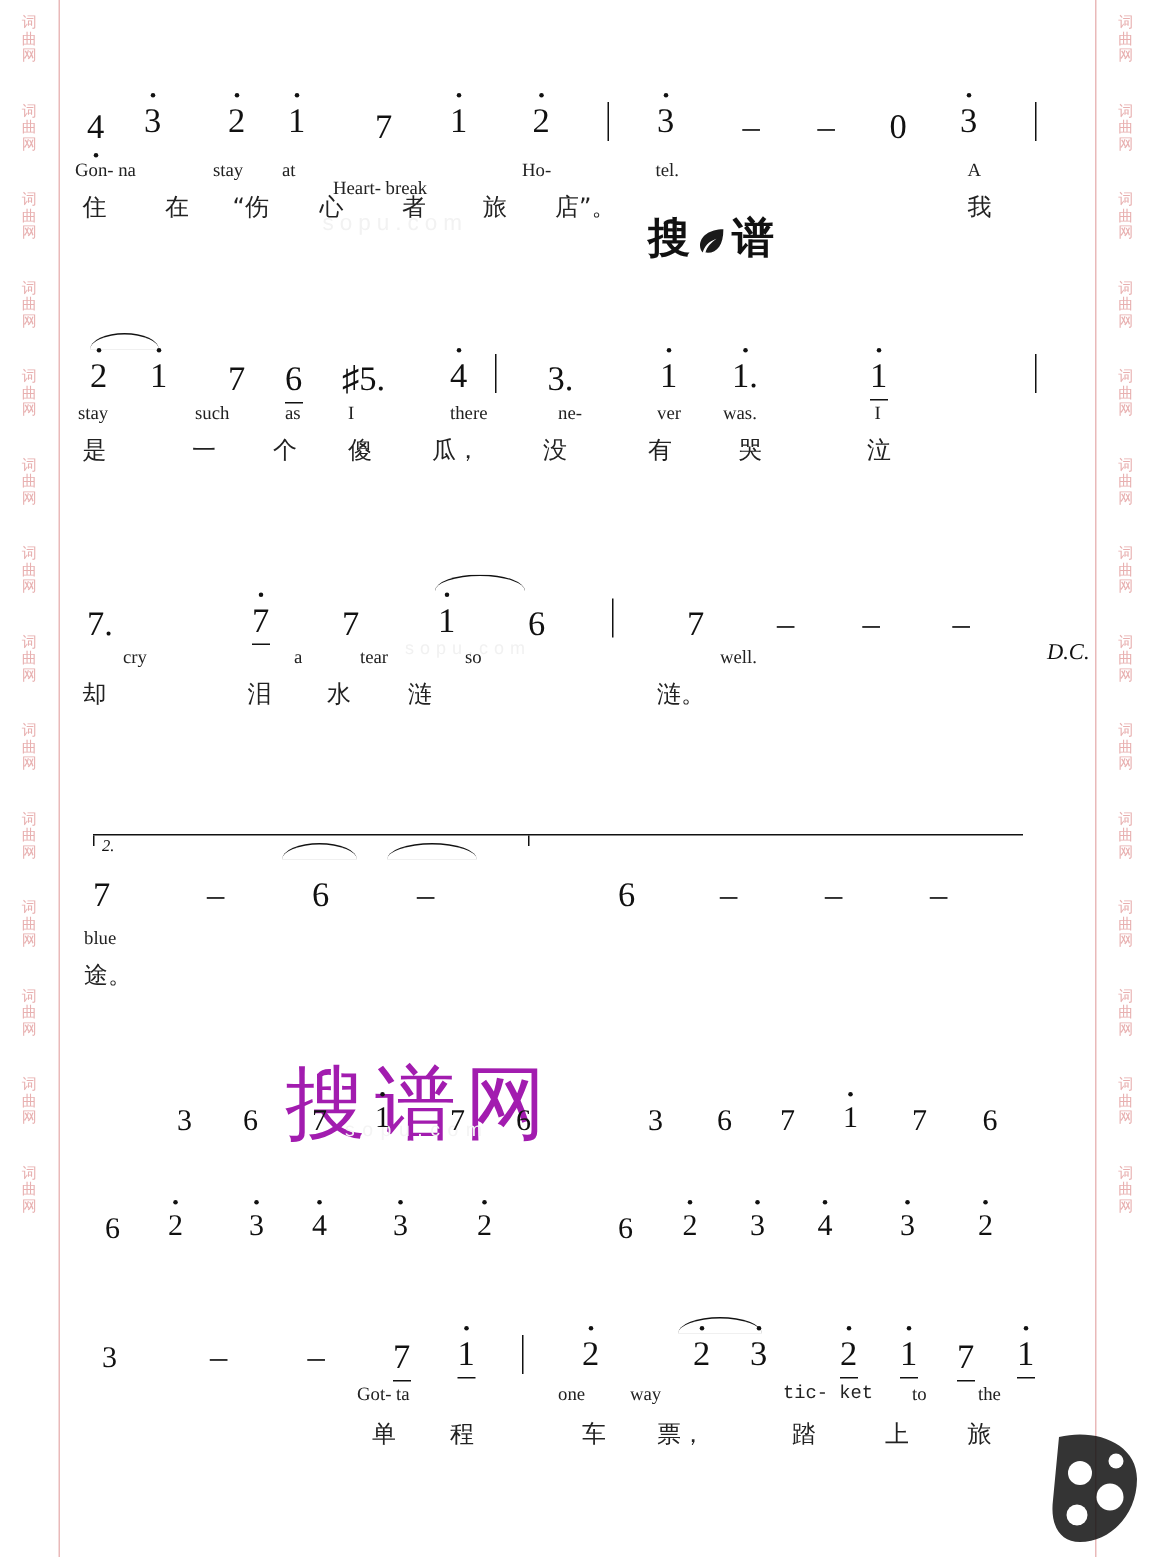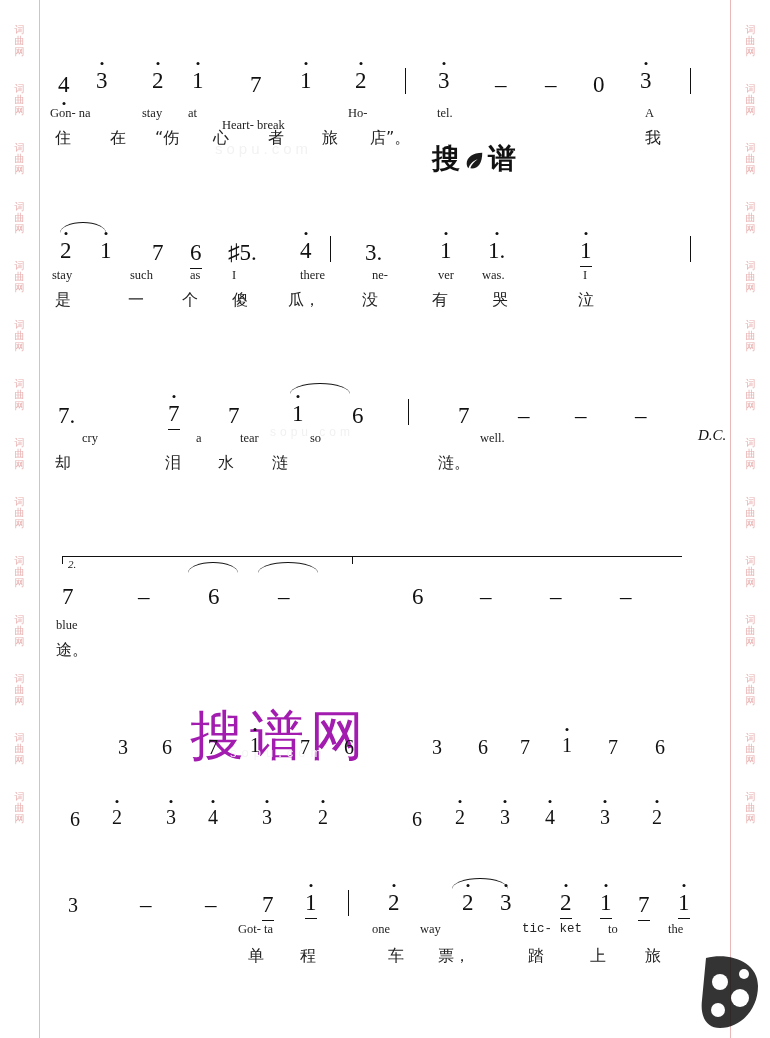--- a/index.html
+++ b/index.html
@@ -10,21 +10,21 @@
     color:#1a1a1a;
     position:relative;
     overflow:hidden;
   }
   .page{position:absolute;inset:0;}
 
   
   .wm-strip{
     position:absolute;top:0;bottom:0;width:40px;
     display:flex;flex-direction:column;justify-content:flex-start;
-    align-items:center;gap:26px;padding-top:24px;
+    align-items:center;gap:26px;padding-top:10px;
     box-sizing:border-box;
   }
   .wm-strip.left{left:0;border-right:1px solid #e9b9b9;}
   .wm-strip.right{right:0;border-left:1px solid #e9b9b9;}
   .wm-item{
     font-family:"DejaVu Sans", sans-serif;
     font-size:10px;line-height:11px;color:#e8b0b0;
     text-align:center;width:14px;letter-spacing:0;
   }
 
@@ -369,21 +369,21 @@
       <span class="nt underline1" style="left:638px;top:14px;">7</span>
       <span class="nt dot-up underline1" style="left:678px;top:12px;">1</span>
       <span class="barline" style="left:348px;top:12px;"></span>
     </div>
     <div style="position:relative;height:24px;">
       <span class="lyric" style="left:238px;top:0;">Got- ta</span>
       <span class="lyric" style="left:372px;top:0;">one</span>
       <span class="lyric" style="left:420px;top:0;">way</span>
       <span class="lyric" style="left:522px;top:0;font-family:Liberation Mono, monospace;">tic- ket</span>
       <span class="lyric" style="left:608px;top:0;">to</span>
-      <span class="lyric" style="left:668px;top:0;">the</span>
+      <span class="lyric" style="left:652px;top:0;">the</span>
     </div>
     <div style="position:relative;height:28px;">
       <span class="lyric cn" style="left:248px;top:0;">单</span>
       <span class="lyric cn" style="left:300px;top:0;">程</span>
       <span class="lyric cn" style="left:388px;top:0;">车</span>
       <span class="lyric cn" style="left:438px;top:0;">票，</span>
       <span class="lyric cn" style="left:528px;top:0;">踏</span>
       <span class="lyric cn" style="left:590px;top:0;">上</span>
       <span class="lyric cn" style="left:645px;top:0;">旅</span>
     </div>

